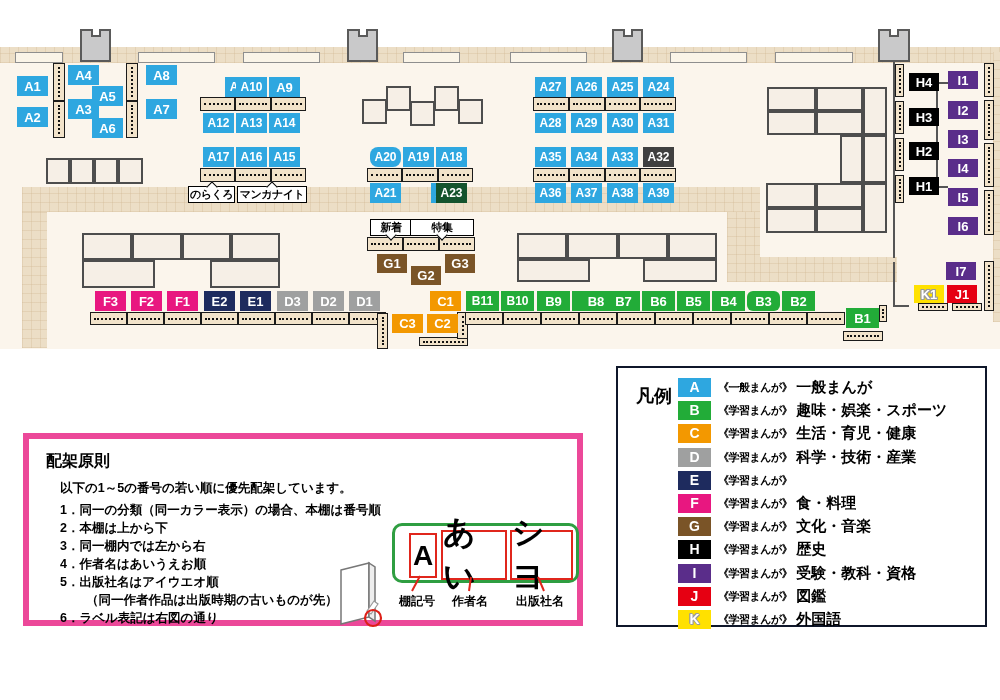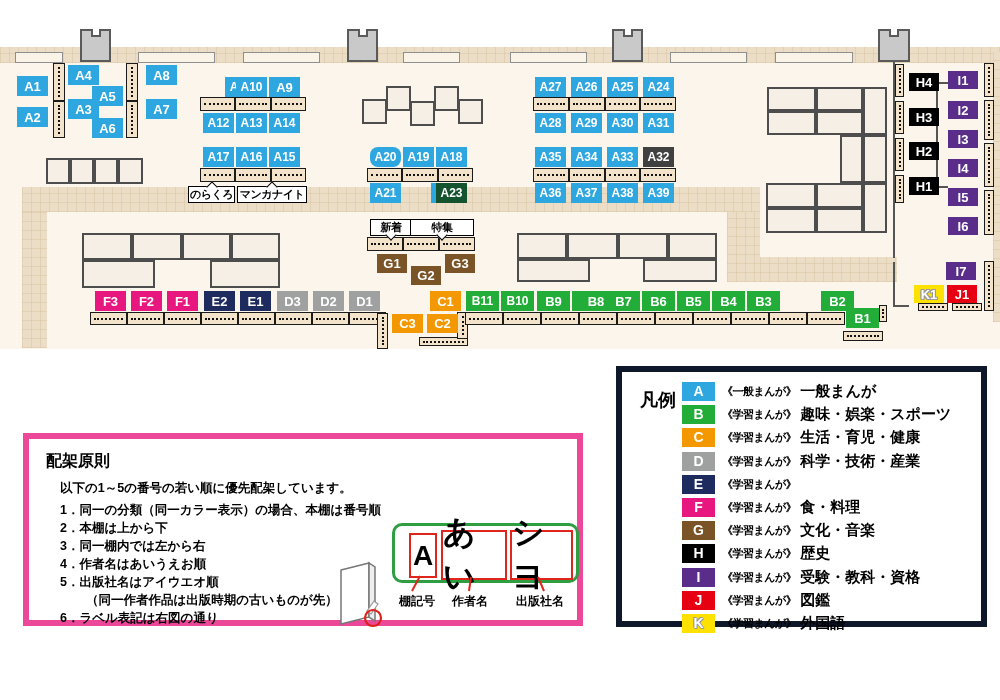--- a/index.html
+++ b/index.html
@@ -22,21 +22,21 @@
     color:#fff;font-weight:700;line-height:1;z-index:30;letter-spacing:0;}
   .chip.outline{text-shadow:1px 0 0 #9b9b9b,-1px 0 0 #9b9b9b,0 1px 0 #9b9b9b,0 -1px 0 #9b9b9b,
     1px 1px 0 #9b9b9b,-1px -1px 0 #9b9b9b,1px -1px 0 #9b9b9b,-1px 1px 0 #9b9b9b;}
   .sign{position:absolute;box-sizing:border-box;background:#fff;border:1px solid #000;display:flex;
     align-items:center;justify-content:center;font-weight:700;font-size:11px;letter-spacing:-0.5px;z-index:29;}
   .sign.tail-up::before{content:"";position:absolute;top:-4px;left:50%;margin-left:-4px;width:7px;height:7px;
     background:#fff;border-left:1px solid #000;border-top:1px solid #000;transform:rotate(45deg);}
   .sign.tail-down::before{content:"";position:absolute;bottom:-4px;left:50%;margin-left:-4px;width:7px;height:7px;
     background:#fff;border-right:1px solid #000;border-bottom:1px solid #000;transform:rotate(45deg);}
   #legend-box{position:absolute;left:616px;top:366px;width:371px;height:261px;background:#fff;
-    border:6px solid #0f172a;box-sizing:border-box;z-index:40;}
+    border:2px solid #0f172a;box-sizing:border-box;z-index:40;}
   #legend-title{position:absolute;left:18px;top:16px;font-size:18px;font-weight:700;}
   #legend-rows{position:absolute;left:60px;top:8px;right:6px;bottom:4px;}
   .lrow{position:absolute;left:0;height:22px;display:flex;align-items:center;white-space:nowrap;}
   .lchip{width:33px;height:19px;display:flex;align-items:center;justify-content:center;color:#fff;
     font-weight:700;font-size:14px;margin-right:7px;flex:none;}
   .lchip.outline{text-shadow:1px 0 0 #9b9b9b,-1px 0 0 #9b9b9b,0 1px 0 #9b9b9b,0 -1px 0 #9b9b9b,
     1px 1px 0 #9b9b9b,-1px -1px 0 #9b9b9b;}
   .lseries{font-size:11px;font-weight:700;letter-spacing:-0.5px;}
   .llabel{font-size:15px;font-weight:700;margin-left:4px;}
   #principles-box{position:absolute;left:23px;top:433px;width:560px;height:193px;background:#fff;
@@ -317,22 +317,22 @@
     <div class="chip" style="left: 392px; top: 314px; width: 31px; height: 19px; background: rgb(243, 152, 0); font-size: 13px;">C3</div>
     <div class="chip" style="left: 427px; top: 314px; width: 31px; height: 19px; background: rgb(243, 152, 0); font-size: 13px;">C2</div>
     <div class="chip" style="left: 466px; top: 291px; width: 33px; height: 20px; background: rgb(34, 172, 56); font-size: 12px;">B11</div>
     <div class="chip" style="left: 501px; top: 291px; width: 33px; height: 20px; background: rgb(34, 172, 56); font-size: 12px;">B10</div>
     <div class="chip" style="left: 537px; top: 291px; width: 33px; height: 20px; background: rgb(34, 172, 56); font-size: 13px;">B9</div>
     <div class="chip" style="left: 572px; top: 291px; width: 48px; height: 20px; background: rgb(34, 172, 56); font-size: 13px;">B8</div>
     <div class="chip" style="left: 607px; top: 291px; width: 33px; height: 20px; background: rgb(34, 172, 56); font-size: 13px;">B7</div>
     <div class="chip" style="left: 642px; top: 291px; width: 33px; height: 20px; background: rgb(34, 172, 56); font-size: 13px;">B6</div>
     <div class="chip" style="left: 677px; top: 291px; width: 33px; height: 20px; background: rgb(34, 172, 56); font-size: 13px;">B5</div>
     <div class="chip" style="left: 712px; top: 291px; width: 33px; height: 20px; background: rgb(34, 172, 56); font-size: 13px;">B4</div>
-    <div class="chip" style="left: 747px; top: 291px; width: 33px; height: 20px; background: rgb(34, 172, 56); font-size: 13px;">B3</div>
-    <div class="chip" style="left: 782px; top: 291px; width: 33px; height: 20px; background: rgb(34, 172, 56); font-size: 13px; margin-left: 39px;">B2</div>
+    <div class="chip" style="left: 747px; top: 291px; width: 33px; height: 20px; background: rgb(34, 172, 56); font-size: 13px; border-radius: 6px;">B3</div>
+    <div class="chip" style="left: 782px; top: 291px; width: 33px; height: 20px; background: rgb(34, 172, 56); font-size: 13px;">B2</div>
     <div class="chip" style="left: 846px; top: 308px; width: 33px; height: 20px; background: rgb(34, 172, 56); font-size: 13px;">B1</div>
     <div class="chip" style="left: 909px; top: 73px; width: 30px; height: 18px; background: rgb(0, 0, 0); font-size: 13px;">H4</div>
     <div class="chip" style="left: 909px; top: 108px; width: 30px; height: 18px; background: rgb(0, 0, 0); font-size: 13px;">H3</div>
     <div class="chip" style="left: 909px; top: 142px; width: 30px; height: 18px; background: rgb(0, 0, 0); font-size: 13px;">H2</div>
     <div class="chip" style="left: 909px; top: 177px; width: 30px; height: 18px; background: rgb(0, 0, 0); font-size: 13px;">H1</div>
     <div class="chip" style="left: 948px; top: 71px; width: 30px; height: 18px; background: rgb(90, 45, 138); font-size: 13px;">I1</div>
     <div class="chip" style="left: 948px; top: 101px; width: 30px; height: 18px; background: rgb(90, 45, 138); font-size: 13px;">I2</div>
     <div class="chip" style="left: 948px; top: 130px; width: 30px; height: 18px; background: rgb(90, 45, 138); font-size: 13px;">I3</div>
     <div class="chip" style="left: 948px; top: 159px; width: 30px; height: 18px; background: rgb(90, 45, 138); font-size: 13px;">I4</div>
     <div class="chip" style="left: 948px; top: 188px; width: 30px; height: 18px; background: rgb(90, 45, 138); font-size: 13px;">I5</div>

